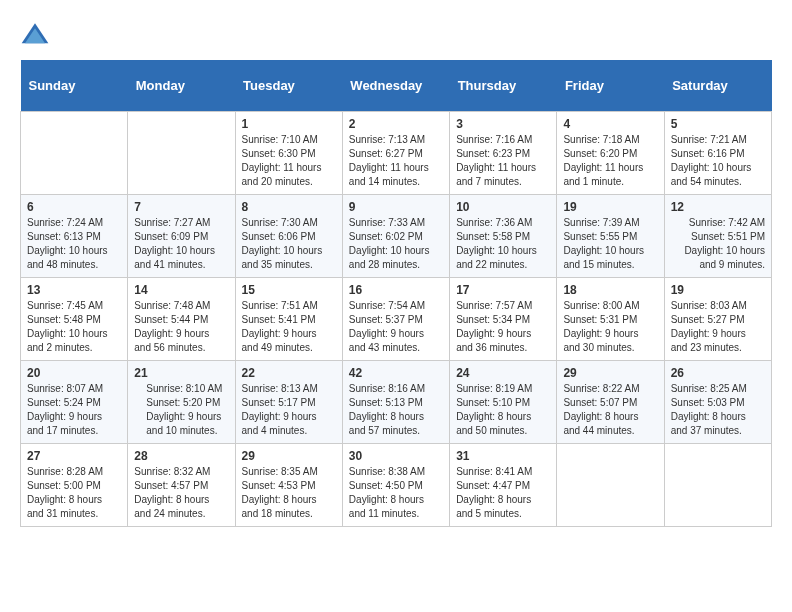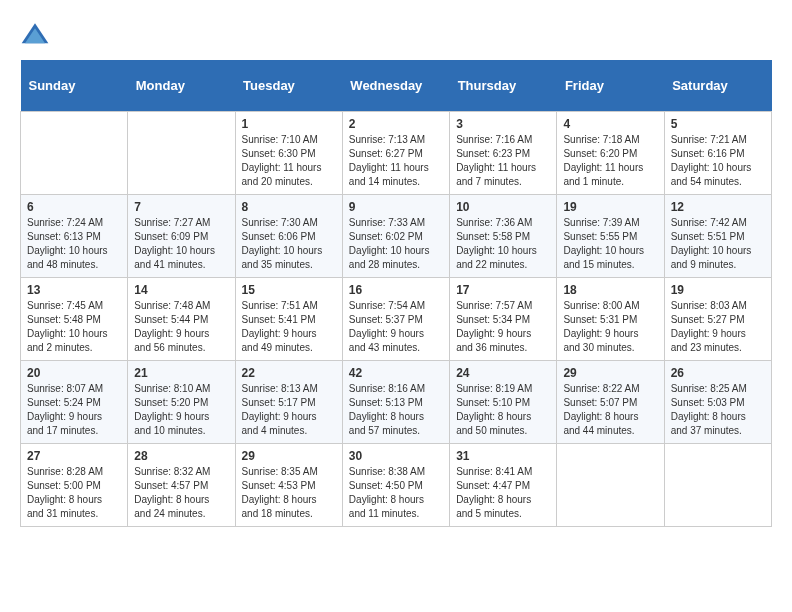--- a/index.html
+++ b/index.html
@@ -188,21 +188,21 @@
 Daylight: 10 hours and 22 minutes.</div>
         </td>
         <td>
           <span class="day-num">19</span>
           <div class="day-info" style="white-space: pre-line;">Sunrise: 7:39 AM
 Sunset: 5:55 PM
 Daylight: 10 hours and 15 minutes.</div>
         </td>
         <td>
           <span class="day-num">12</span>
-          <div class="day-info" style="white-space: pre-line;">Sunrise: 7:42 AM
+          <div class="day-info" style="white-space: pre-line; text-align: right;">Sunrise: 7:42 AM
 Sunset: 5:51 PM
 Daylight: 10 hours and 9 minutes.</div>
         </td>
       </tr>
       <tr>
         <td>
           <span class="day-num">13</span>
           <div class="day-info" style="white-space: pre-line;">Sunrise: 7:45 AM
 Sunset: 5:48 PM
 Daylight: 10 hours and 2 minutes.</div>
@@ -246,21 +246,21 @@
       </tr>
       <tr>
         <td>
           <span class="day-num">20</span>
           <div class="day-info" style="white-space: pre-line;">Sunrise: 8:07 AM
 Sunset: 5:24 PM
 Daylight: 9 hours and 17 minutes.</div>
         </td>
         <td>
           <span class="day-num">21</span>
-          <div class="day-info" style="white-space: pre-line;">Sunrise: 8:10 AM
+          <div class="day-info" style="white-space: pre-line; margin-left: 12px;">Sunrise: 8:10 AM
 Sunset: 5:20 PM
 Daylight: 9 hours and 10 minutes.</div>
         </td>
         <td>
           <span class="day-num">22</span>
           <div class="day-info" style="white-space: pre-line;">Sunrise: 8:13 AM
 Sunset: 5:17 PM
 Daylight: 9 hours and 4 minutes.</div>
         </td>
         <td>

